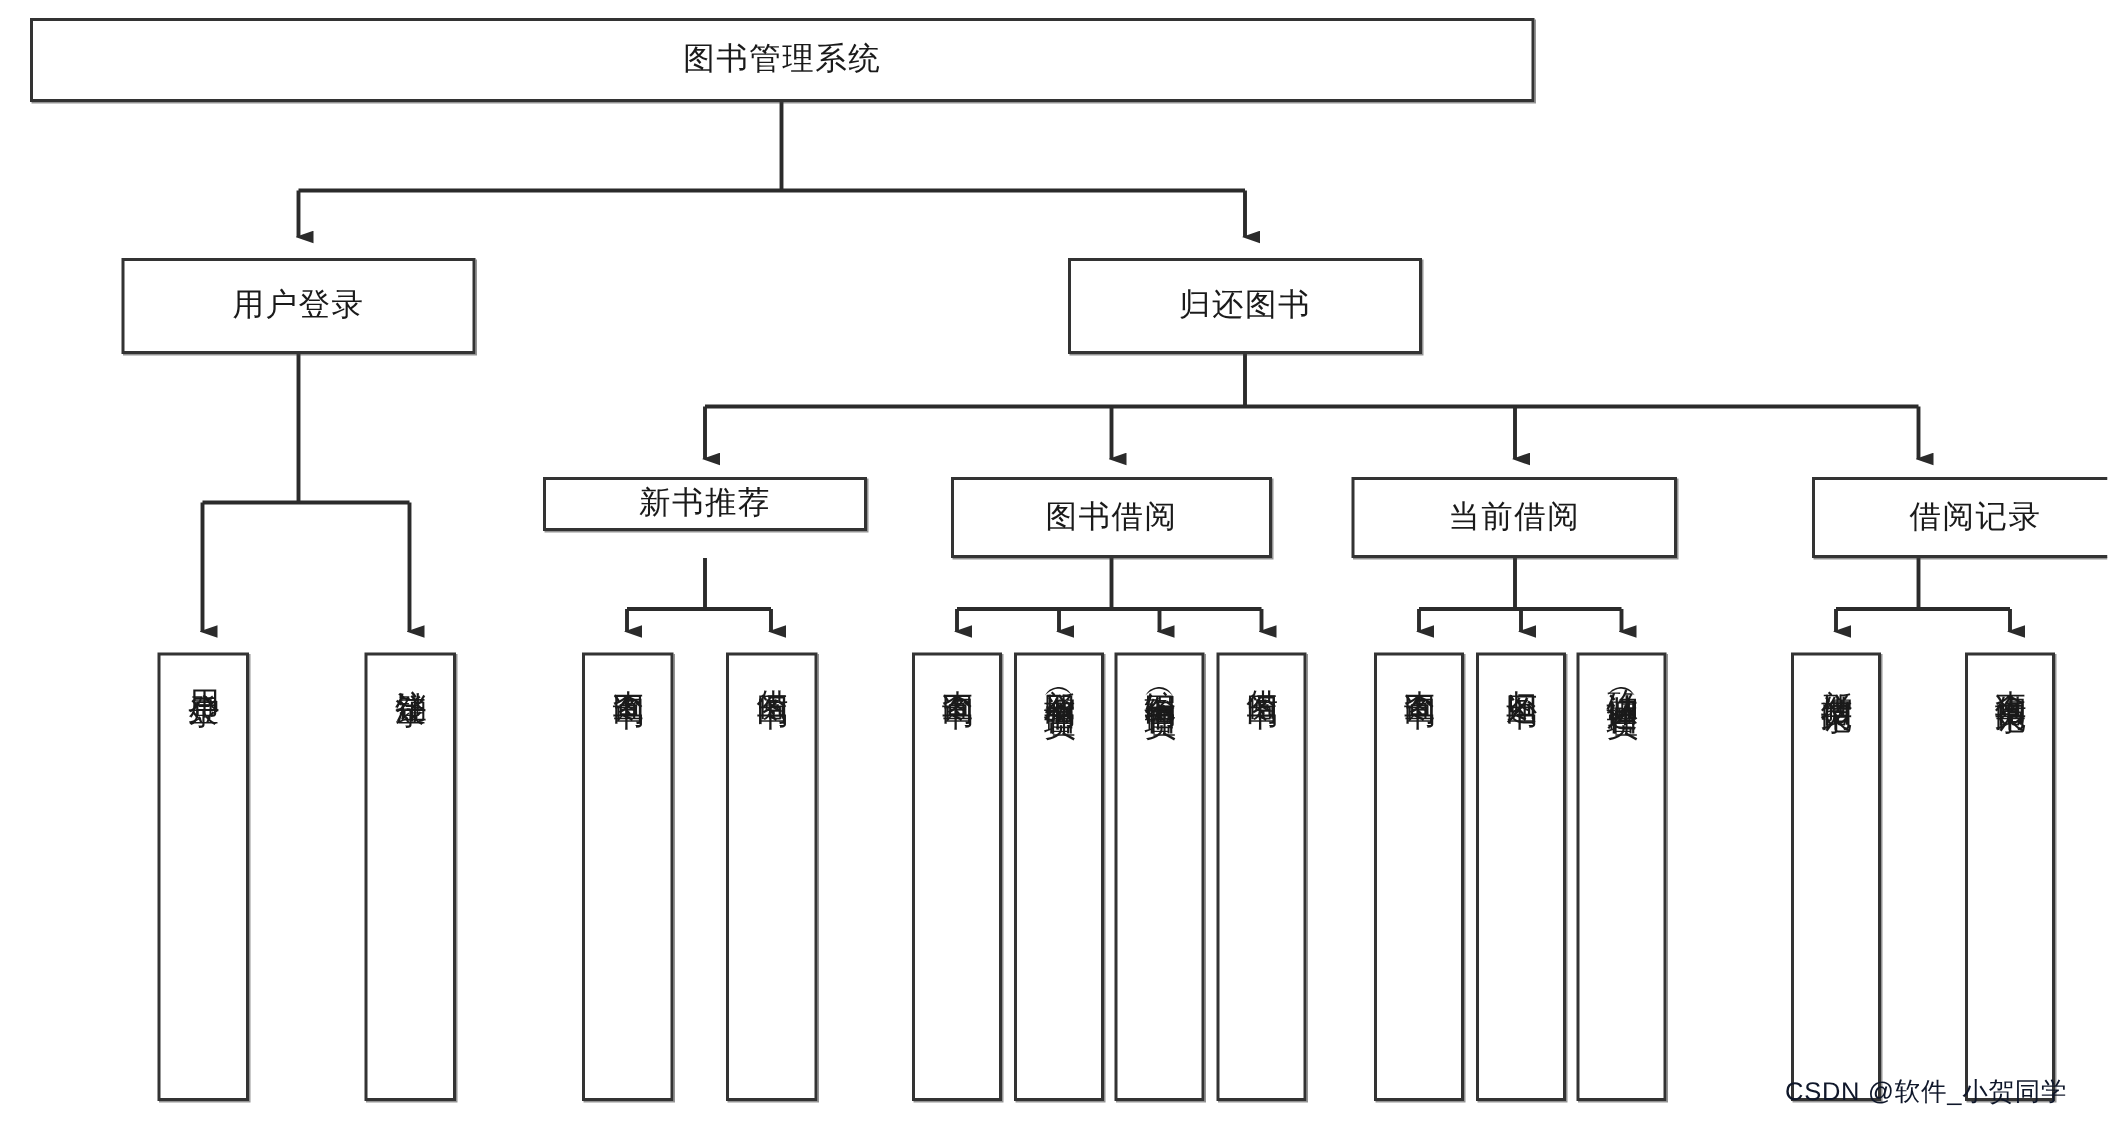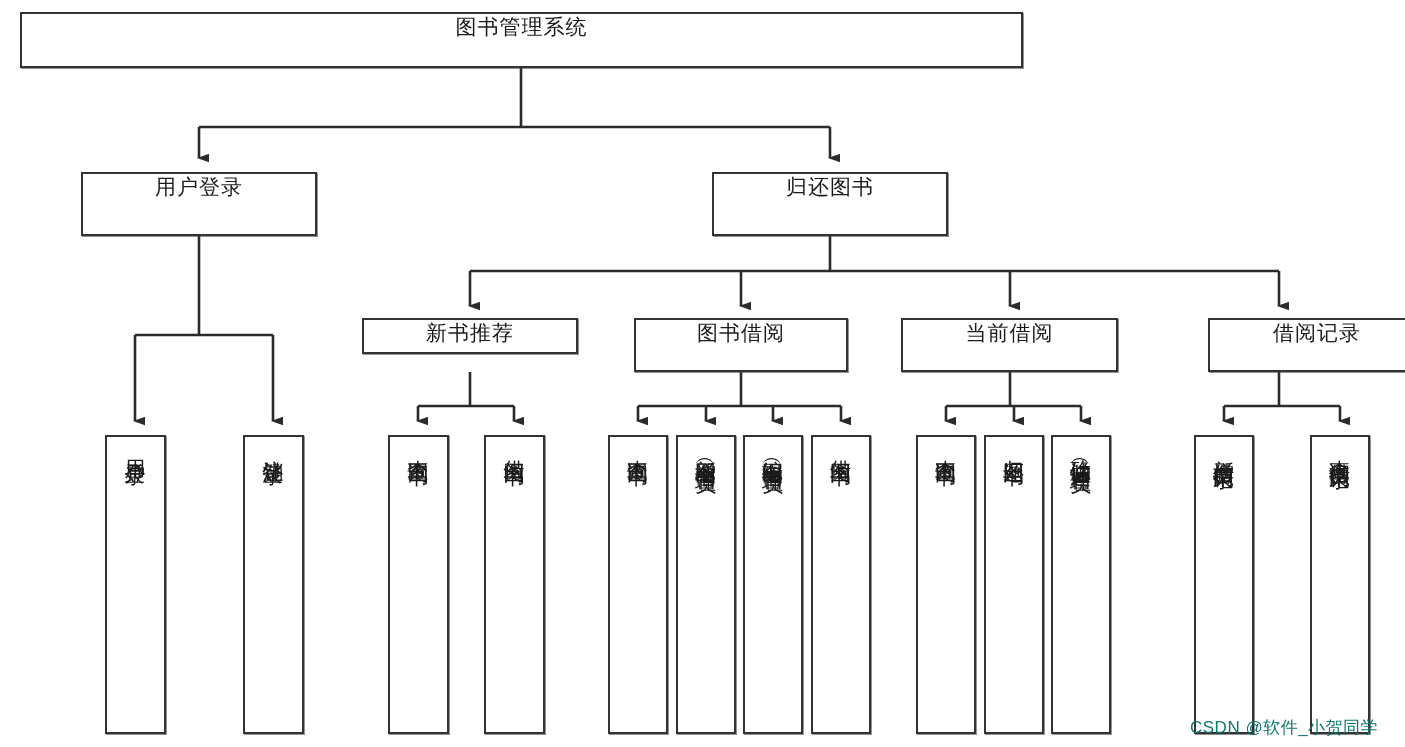--- a/index.html
+++ b/index.html
@@ -24,21 +24,21 @@
     width: 1405px;
     height: 747px;
     pointer-events: none;
   }
   .node {
     position: absolute;
     box-sizing: border-box;
     background: #ffffff;
     border: 2px solid #333333;
     display: flex;
-    align-items: flex-start;
+    align-items: center;
     justify-content: center;
     color: #1a1a1a;
     box-shadow: 1px 1px 0 rgba(60,60,60,0.55);
   }
   .node-label {
     display: block;
     text-align: center;
     line-height: 1.28;
     color: #1a1a1a;
     white-space: pre-wrap;
@@ -55,21 +55,21 @@
   .node.vertical .node-label {
     writing-mode: vertical-rl;
     text-orientation: upright;
     font-size: 21px;
     letter-spacing: 2px;
     line-height: 1;
   }
   .watermark {
     position: absolute;
     font-size: 17px;
-    color: #0f766e;
+    color: #0f172a;
     letter-spacing: 0.5px;
     white-space: nowrap;
     user-select: none;
   }
 </style>
 </head>
 <body>
 
 <div id="diagram-root">
 

